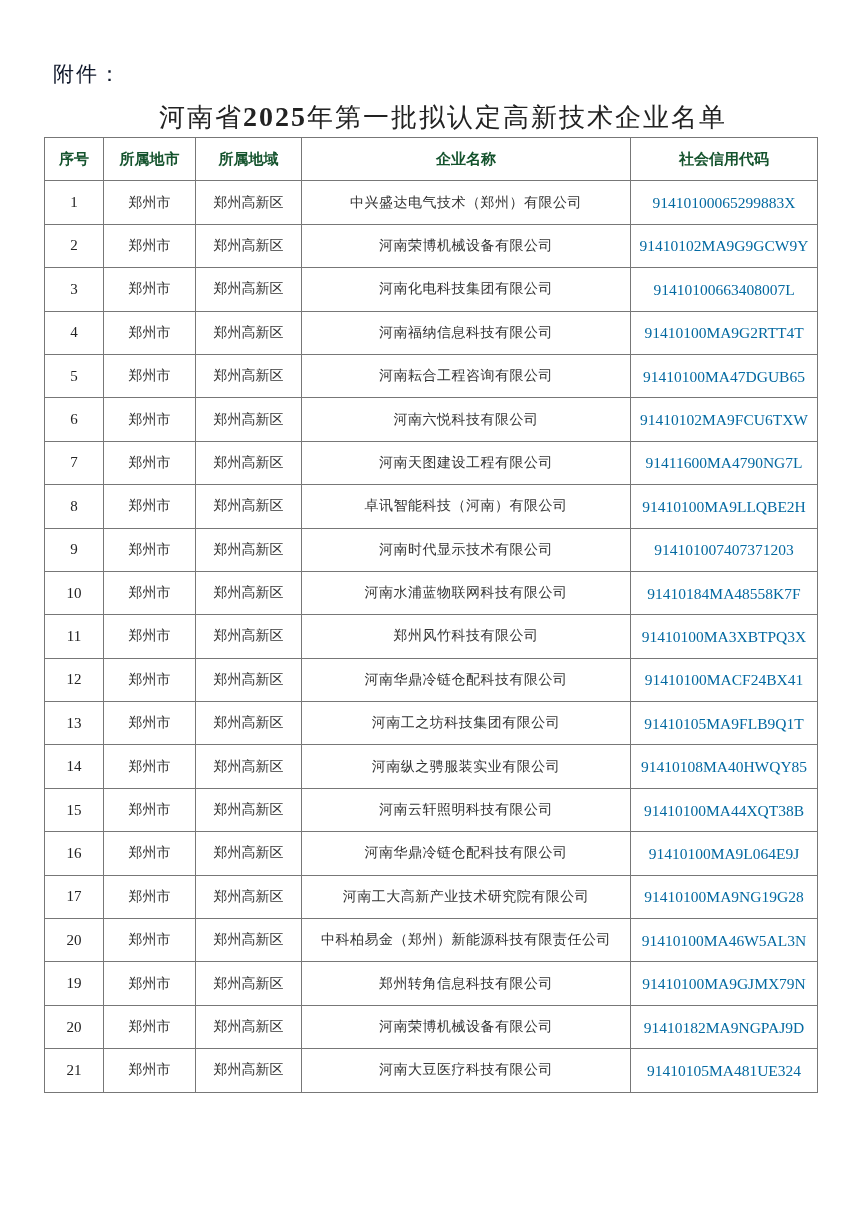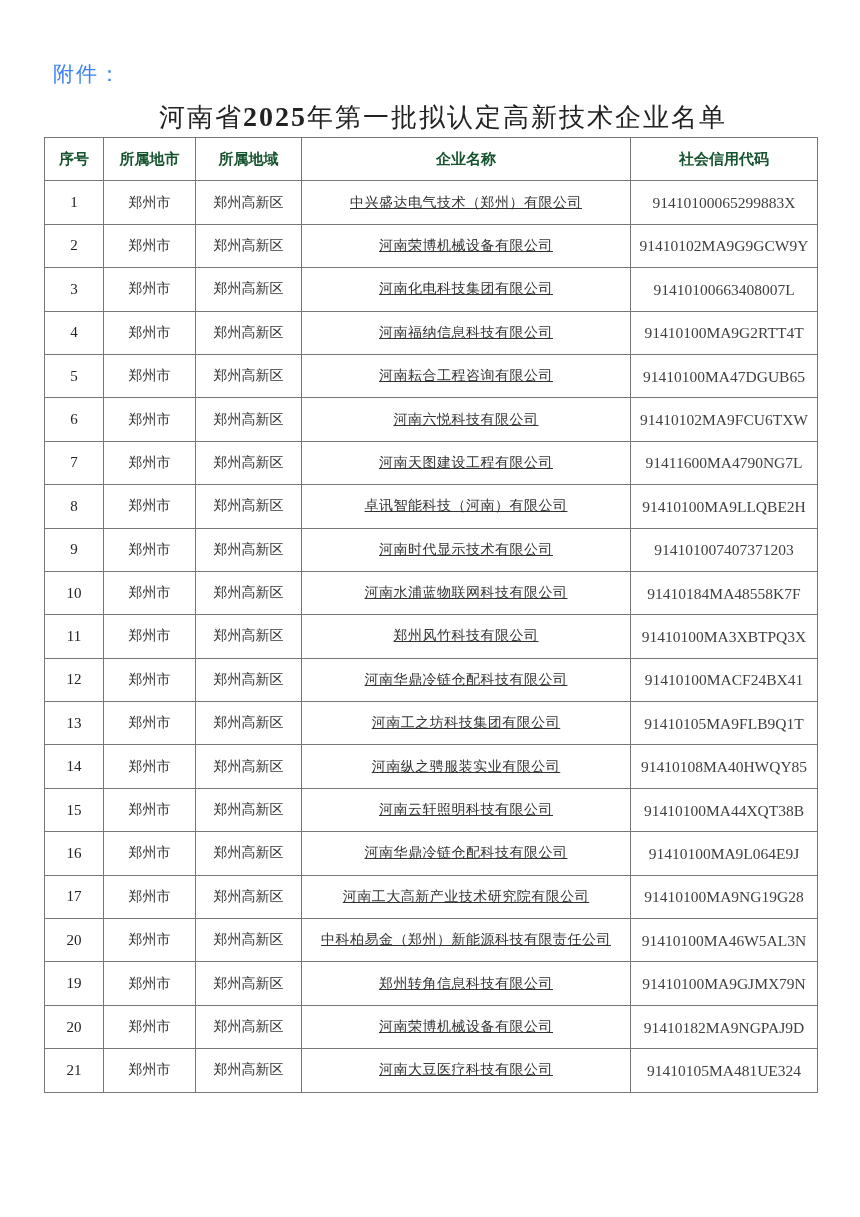--- a/index.html
+++ b/index.html
@@ -3,21 +3,21 @@
   <meta charset="utf-8">
   <style>
     html, body { margin: 0; padding: 0; background: #ffffff; }
     body {
       width: 860px; height: 1217px; position: relative; overflow: hidden;
       font-family: "DejaVu Serif", "Liberation Serif", serif;
       color: #222;
     }
     .attachment {
       position: absolute; left: 53px; top: 60px;
-      font-size: 21px; color: #3b82f6; letter-spacing: 2px;
+      font-size: 21px; color: #0f172a; letter-spacing: 2px;
       font-family: "DejaVu Sans", sans-serif;
     }
     .title {
       position: absolute; left: 0; width: 860px; top: 100px;
       text-align: center; font-size: 26px; color: #222; letter-spacing: 2px;
       padding-left: 26px; box-sizing: border-box;
       font-family: "DejaVu Sans", sans-serif;
     }
     .title .yr { font-family: "Liberation Serif", serif; font-weight: bold; font-size: 28px; }
     table {
@@ -28,24 +28,24 @@
       border: 1px solid #777; text-align: center; vertical-align: middle;
       height: 43.4px; padding: 0 4px; box-sizing: border-box; overflow: hidden;
     }
     th {
       font-size: 15px; font-weight: bold; color: #14532d;
       font-family: "DejaVu Sans", sans-serif;
     }
     td { font-size: 14px; color: #333; font-family: "DejaVu Sans", sans-serif; }
     td.num { font-family: "Liberation Serif", serif; font-size: 15px; color: #222; }
     td.code {
-      font-family: "Liberation Serif", serif; font-size: 15.5px; color: #404040;
+      font-family: "Liberation Serif", serif; font-size: 15.5px; color: #0369a1;
       word-break: break-all; line-height: 21px; padding: 0 2px;
     }
-    td.name { font-size: 14px; white-space: nowrap; letter-spacing: 0.5px; text-decoration: underline; }
+    td.name { font-size: 14px; white-space: nowrap; letter-spacing: 0.5px; }
     col.c1 { width: 59px; } col.c2 { width: 92px; } col.c3 { width: 106px; }
     col.c4 { width: 329px; } col.c5 { width: 187px; }
   </style>
 </head>
 <body>
 
 <div class="attachment">附件：</div>
 
 <div class="title"><span>河南省</span><span class="yr">2025</span><span>年第一批拟认定高新技术企业名单</span></div>
 

